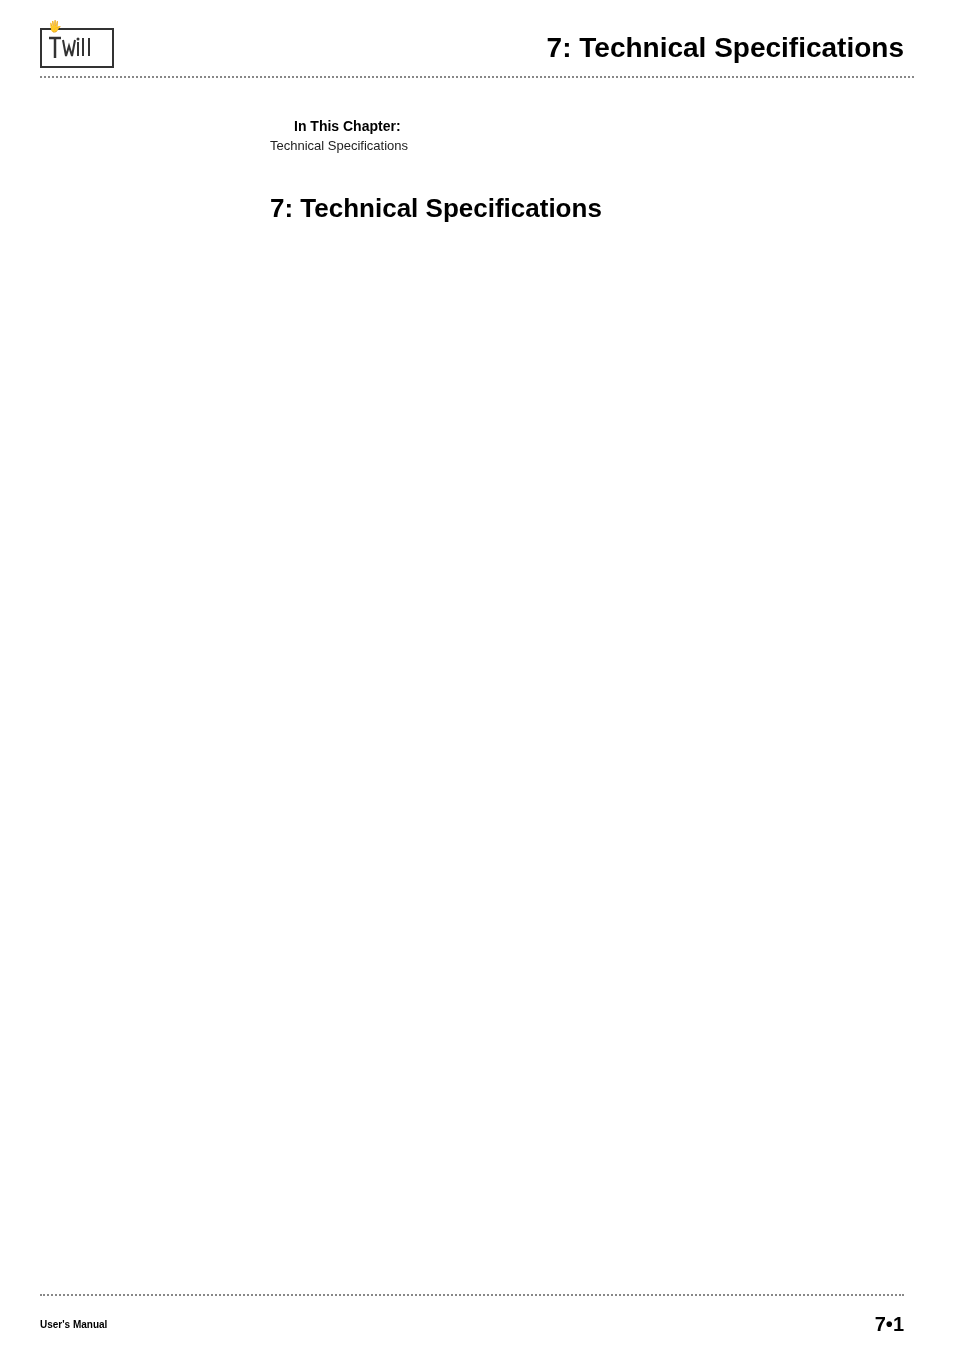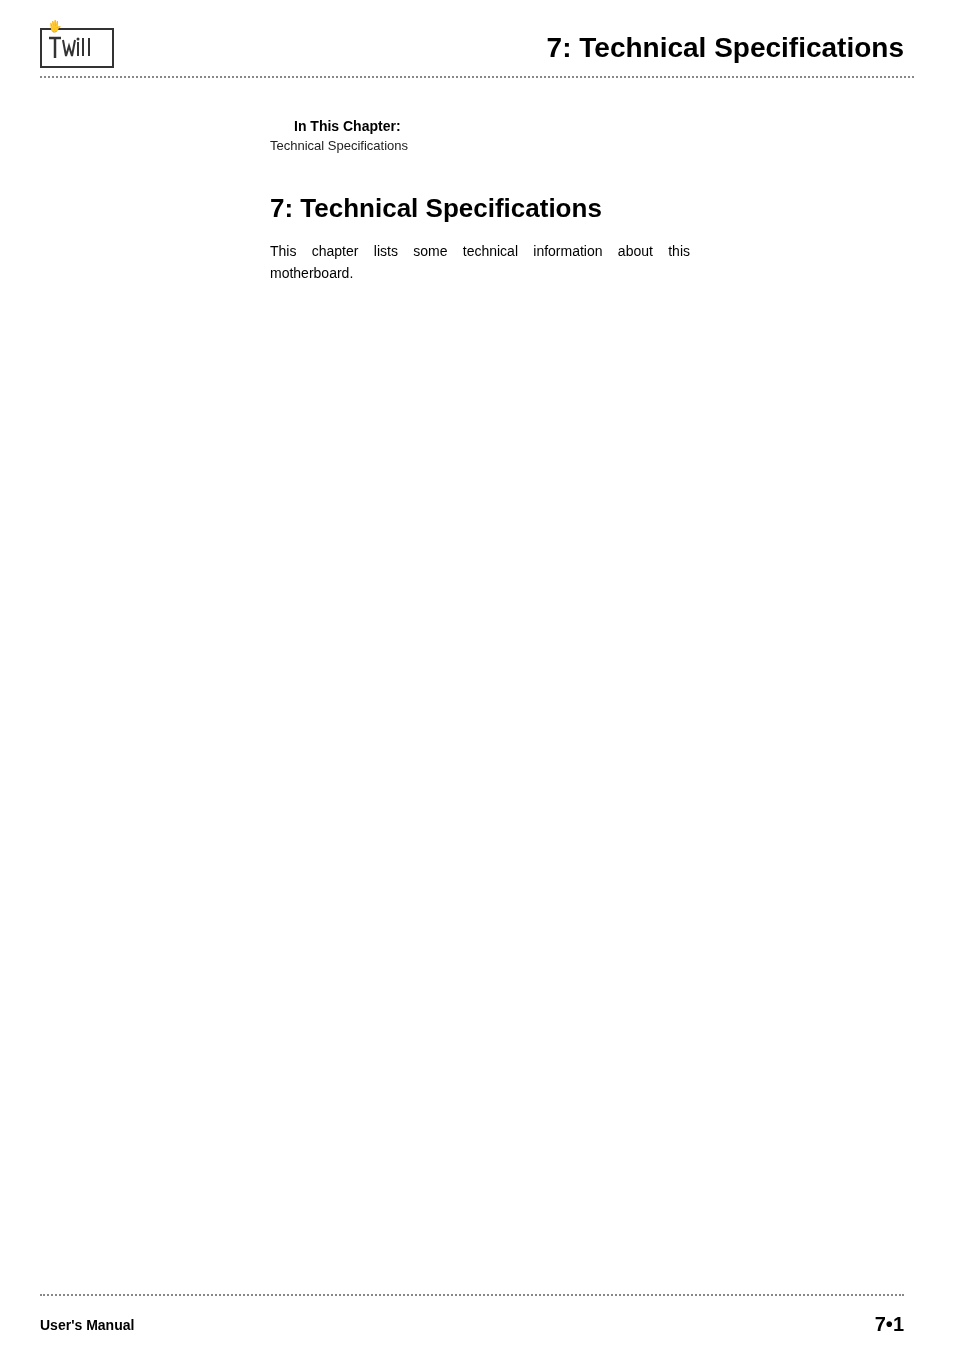--- a/index.html
+++ b/index.html
@@ -101,21 +101,21 @@
       bottom: 20px;
       left: 40px;
       right: 50px;
       display: flex;
       justify-content: space-between;
       align-items: center;
     }
 
     .footer-left {
       font-family: Arial, sans-serif;
-      font-size: 14px;
+      font-size: 10px;
       font-weight: bold;
       color: #000;
     }
 
     .footer-right {
       font-family: Arial, sans-serif;
       font-size: 20px;
       font-weight: bold;
       color: #000;
     }
@@ -188,21 +188,20 @@
 
   <div class="main-content">
 
     <div class="in-this-chapter">
       <div class="in-this-chapter-label">In This Chapter:</div>
       <div class="in-this-chapter-item">Technical Specifications</div>
     </div>
 
     <div class="chapter-section">
       <div class="chapter-heading">7: Technical Specifications</div>
-      <div class="chapter-body">This chapter lists some technical information about this motherboard.</div>
     </div>
 
   </div>
 
   <hr class="footer-separator">
 
   <div class="footer">
     <div class="footer-left">User's Manual</div>
     <div class="footer-right">7•1</div>
   </div>

